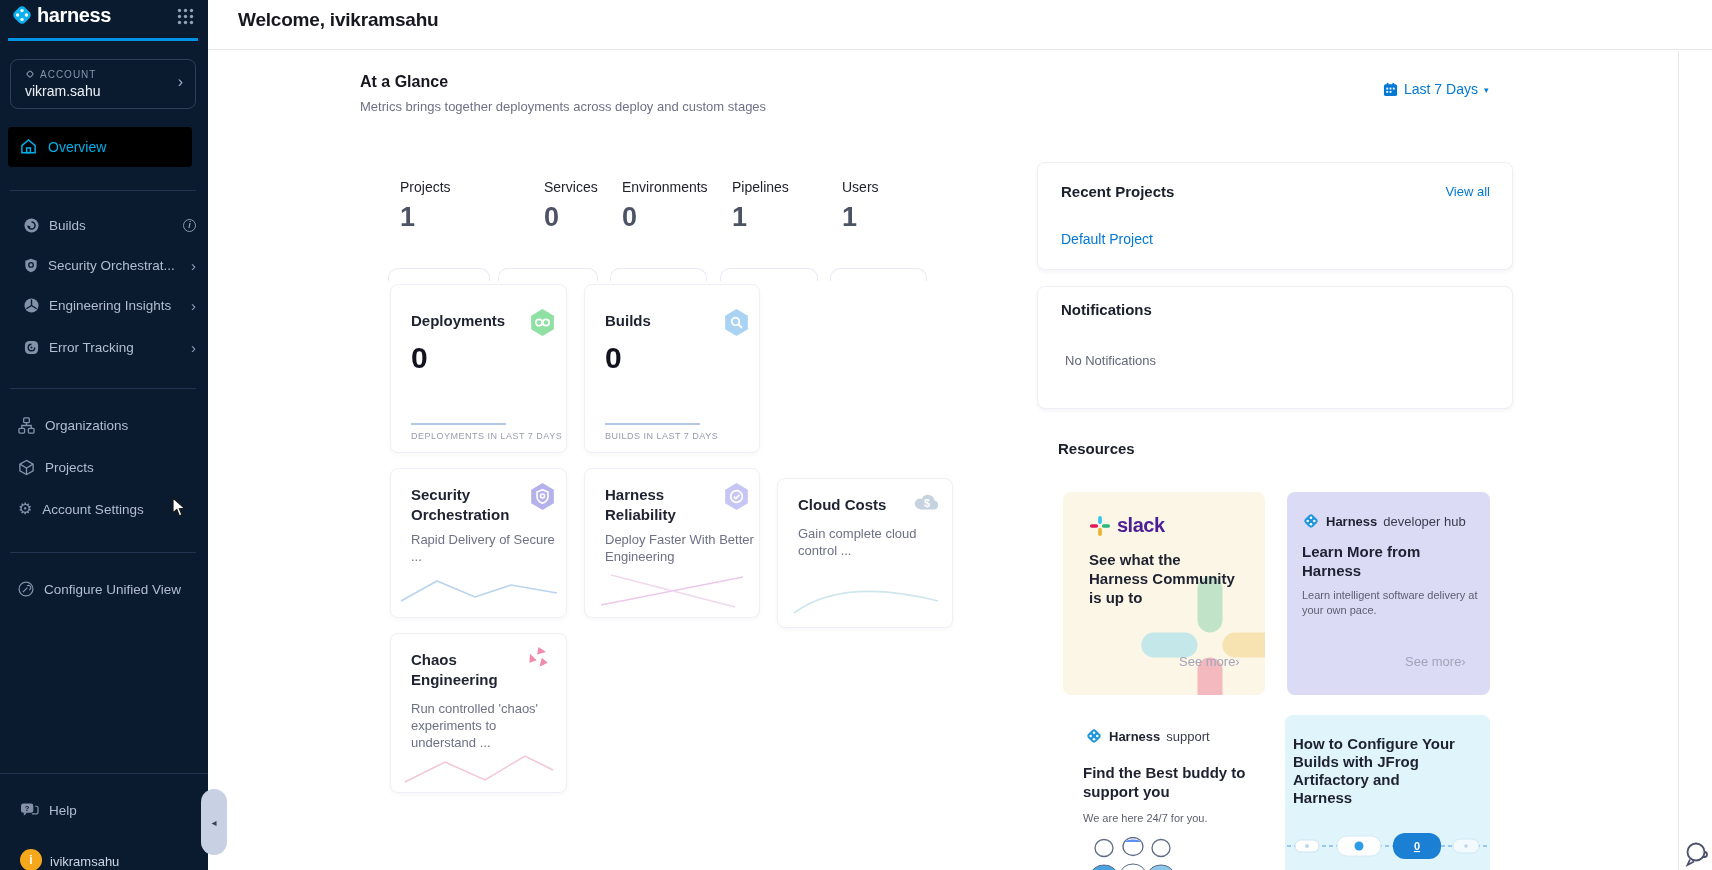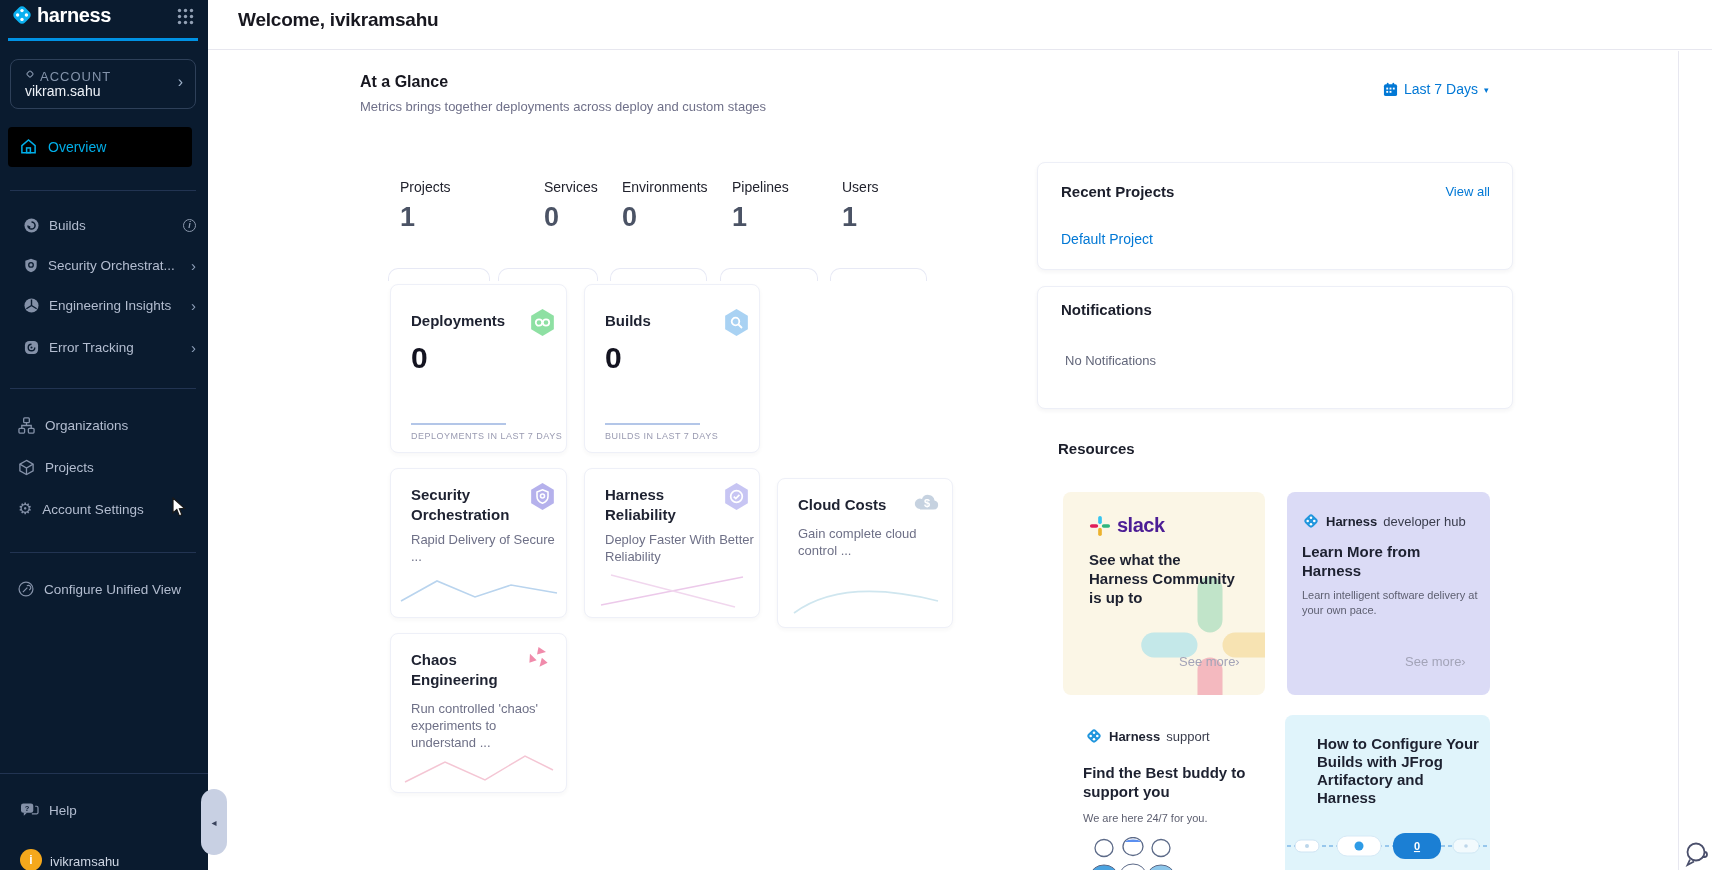--- a/index.html
+++ b/index.html
@@ -7,21 +7,21 @@
   #app{position:relative;width:1712px;height:870px;overflow:hidden;background:#fff;}
   .abs{position:absolute;}
 
   
   .sidebar{position:absolute;left:0;top:0;width:208px;height:870px;background:#0a1b2f;}
   .logo-row{position:absolute;left:10px;top:3px;display:flex;align-items:center;gap:3px;}
   .logo-text{color:#fff;font-size:20px;font-weight:bold;letter-spacing:-0.4px;}
   .grid-menu{position:absolute;left:176px;top:7px;cursor:pointer;}
   .blue-bar{position:absolute;left:8px;top:38px;width:190px;height:3px;background:#0092e4;}
   .account-box{position:absolute;left:10px;top:59px;width:186px;height:50px;border:1px solid #2e4059;border-radius:8px;cursor:pointer;box-sizing:border-box;}
-  .account-label{position:absolute;left:14px;top:9px;display:flex;align-items:flex-start;gap:5px;font-size:13px;letter-spacing:1px;color:#8494ab;}
+  .account-label{position:absolute;left:14px;top:9px;display:flex;align-items:flex-start;gap:5px;font-size:10px;letter-spacing:1px;color:#8494ab;}
   .account-name{position:absolute;left:14px;top:23px;font-size:14px;color:#eef2f8;}
   .account-chev{position:absolute;right:12px;top:13px;font-size:16px;color:#9db0c8;}
   .overview-item{position:absolute;left:8px;top:127px;width:184px;height:40px;background:#000000;border-radius:4px;cursor:pointer;}
   .overview-item .lbl{position:absolute;left:40px;top:12px;color:#00aee8;font-size:14px;}
   .hr{position:absolute;background:#223452;height:1px;}
   .s-item{position:absolute;display:flex;align-items:center;gap:10px;color:#b3bdd0;font-size:13.5px;cursor:pointer;height:30px;}
   .chev{color:#8ea0ba;font-size:15px;margin-left:auto;}
   .info-badge{width:13px;height:13px;border:1.3px solid #8b98ad;border-radius:50%;color:#8b98ad;font-size:9px;display:flex;align-items:center;justify-content:center;font-style:italic;font-weight:bold;box-sizing:border-box;}
   .avatar{position:absolute;left:20px;top:849px;width:22px;height:22px;border-radius:50%;background:#f5a81c;color:#fff;font-size:12px;font-weight:bold;display:flex;align-items:center;justify-content:center;}
   .user-name{position:absolute;left:50px;top:854px;color:#cdd5e2;font-size:13px;}
@@ -341,21 +341,21 @@
   </div>
 
   <div class="mcard" style="left:584px;top:468px;width:174px;height:148px;">
     <div class="mtitle" style="top:16px;width:115px;">Harness Reliability</div>
     <div class="hex" style="top:14px;background:#c7c5f3;">
       <svg width="15" height="15" viewBox="0 0 15 15" fill="none" stroke="#fff" stroke-width="1.7">
           <circle cx="7.5" cy="7.5" r="5.8"></circle>
           <path d="M4.8 7.6 L6.8 9.6 L10.4 5.8"></path>
         </svg>
     </div>
-    <div class="mdesc" style="top:62px;width:160px;">Deploy Faster With Better Reliability</div>
+    <div class="mdesc" style="top:62px;width:160px;">Deploy Faster With Better Engineering</div>
     <svg class="deco" style="left:8px;top:100px;" width="160" height="42" viewBox="0 0 160 42">
         <line x1="8" y1="36" x2="150" y2="8" stroke="#ecc9ea" stroke-width="1.6"></line>
         <line x1="18" y1="6" x2="142" y2="38" stroke="#f1d7ee" stroke-width="1.4"></line>
       </svg>
   </div>
 
   <div class="mcard" style="left:777px;top:478px;width:174px;height:148px;">
     <div class="mtitle" style="top:16px;width:120px;">Cloud Costs</div>
     <span class="abs" style="left:134px;top:12px;">
       <svg width="30" height="22" viewBox="0 0 30 22">
@@ -467,21 +467,21 @@
           </g>
           <path d="M37 5 a9 4.5 0 0 1 16 0 Z" fill="#5b8ff0"></path>
           <path d="M3 38 a13 10 0 0 1 26 0 Z" fill="#4aa3e0" stroke="#5c6a88"></path>
           <path d="M32 38 a13 11 0 0 1 26 0 Z" fill="#fff" stroke="#5c6a88"></path>
           <path d="M60 38 a13 10 0 0 1 26 0 Z" fill="#8cc6ea" stroke="#5c6a88"></path>
         </svg>
     </span>
   </div>
 
   <div class="res-card" style="left:1285px;top:715px;width:205px;height:165px;background:#e0f4fb;">
-    <div class="res-head" style="left:32px;top:20px;width:170px;line-height:18px;">How to Configure Your Builds with JFrog Artifactory and Harness</div>
+    <div class="res-head" style="left:8px;top:20px;width:170px;line-height:18px;">How to Configure Your Builds with JFrog Artifactory and Harness</div>
     <span class="abs" style="left:2px;top:108px;">
       <svg width="200" height="44" viewBox="0 0 200 44">
           <line x1="0" y1="23" x2="200" y2="23" stroke="#7fb8e8" stroke-width="1.4" stroke-dasharray="4 3"></line>
           <rect x="8" y="17" width="24" height="12" rx="6" fill="#fff" stroke="#cfe4f3"></rect>
           <circle cx="20" cy="23" r="2" fill="#bcd6ea"></circle>
           <rect x="50" y="13" width="44" height="20" rx="10" fill="#fff" stroke="#d7eaf6"></rect>
           <circle cx="72" cy="23" r="4.5" fill="#2e9be6"></circle>
           <rect x="106" y="10" width="48" height="26" rx="12" fill="#1b7fd4"></rect>
           <text x="130" y="27" font-size="11" font-weight="bold" fill="#fff" text-anchor="middle" text-decoration="underline">0</text>
           <rect x="166" y="16" width="26" height="14" rx="7" fill="#f2fafd" stroke="#d0e8f4"></rect>

